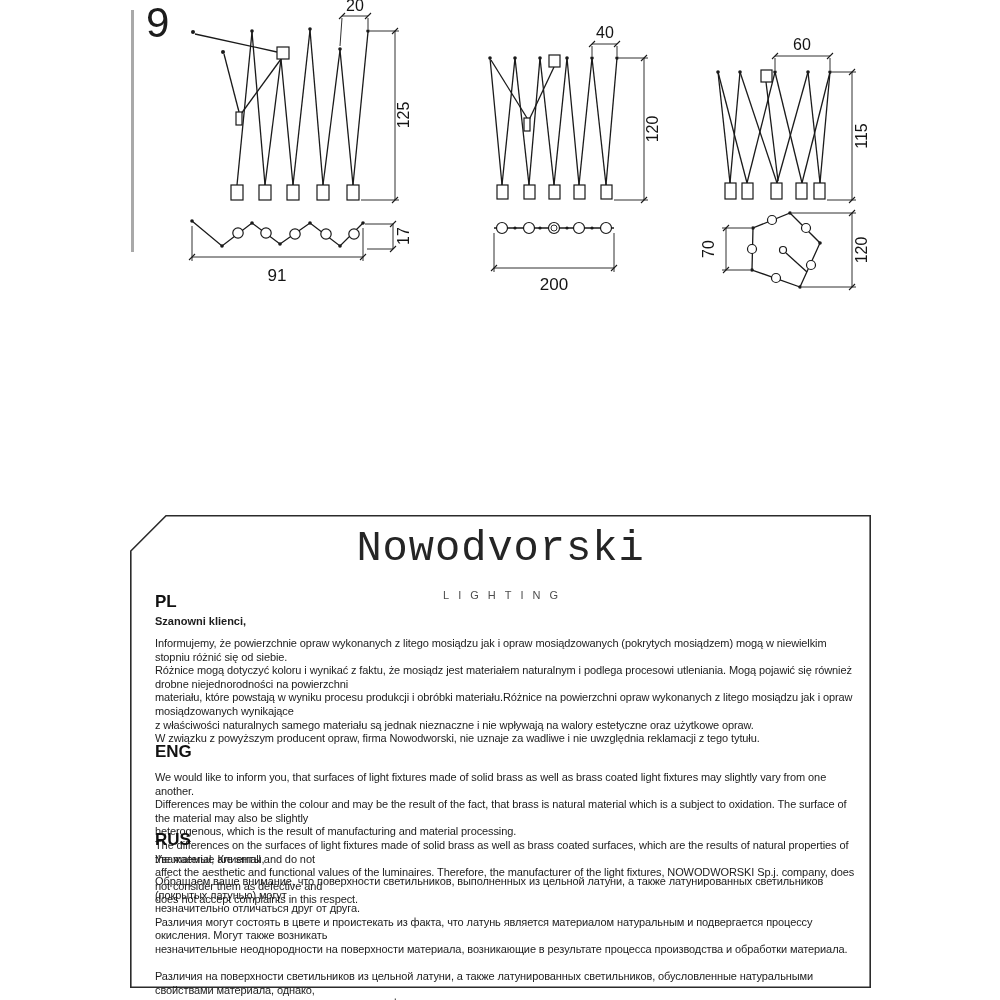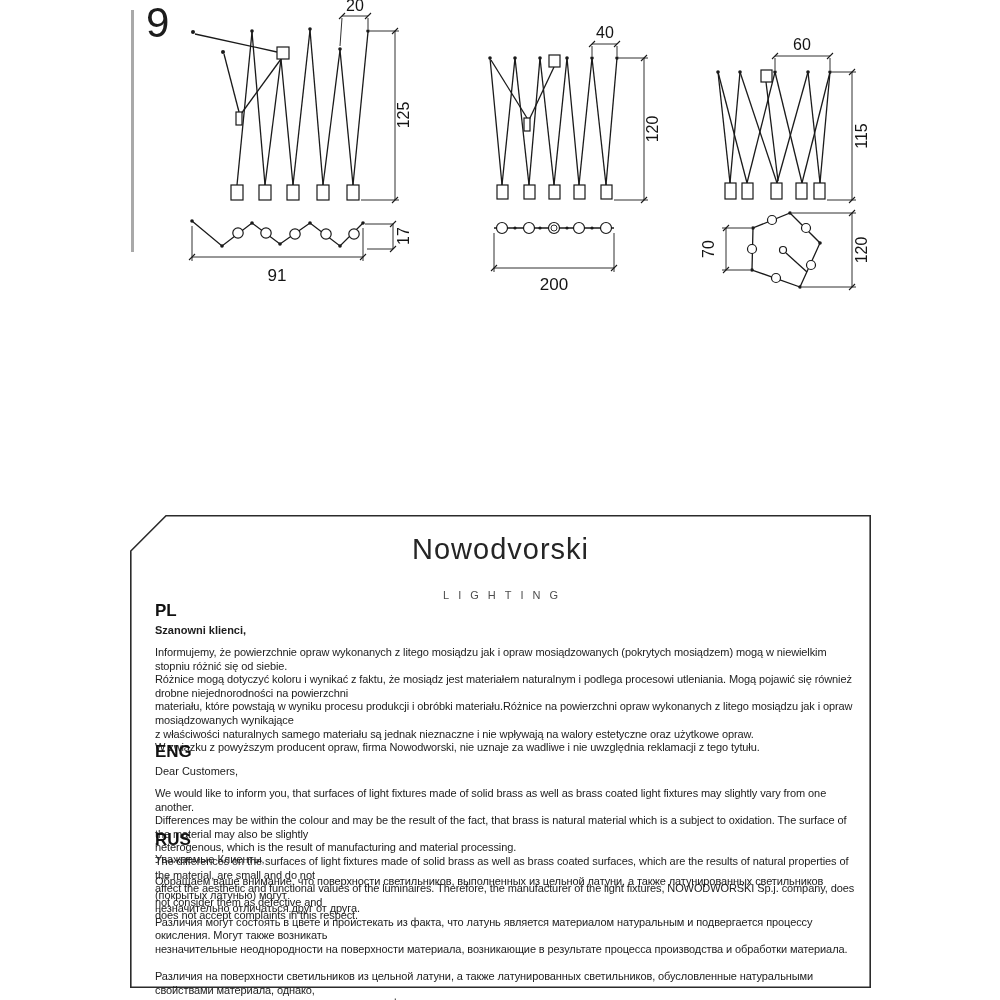--- a/index.html
+++ b/index.html
@@ -10,29 +10,29 @@
   svg.diagrams{position:absolute;left:0;top:0;}
   .draw{stroke:#1a1a1a;stroke-width:1.3;fill:none;}
   .fixture{stroke:#1a1a1a;stroke-width:1.2;fill:#fff;}
   .dimline{stroke:#1a1a1a;stroke-width:0.9;fill:none;}
   .tick{stroke:#1a1a1a;stroke-width:1.1;}
   .dot{fill:#1a1a1a;stroke:none;}
   text.dim{font-family:"Liberation Sans",sans-serif;font-size:16px;fill:#141414;text-anchor:middle;}
   .info-box{position:absolute;left:130px;top:515px;width:741px;height:473px;}
   .box-border{position:absolute;left:0;top:0;}
   .logo{position:absolute;top:12px;left:0;width:100%;text-align:center;}
-  .brand{font-family:Liberation Sans, sans-serif;font-size:29px;line-height:44px;color:#252525;letter-spacing:1px;}
+  .brand{font-family:Liberation Mono, monospace;font-size:42px;line-height:44px;color:#252525;letter-spacing:1px;}
   .brand-sub{font-size:11px;letter-spacing:9px;padding-left:9px;color:#4d4d4d;margin-top:18px;}
   .lang{position:absolute;left:25px;right:12px;}
   .lang h2{margin:0;font-size:17px;line-height:19px;color:#111;}
   .greet{margin:4px 0 0 0;font-size:11px;color:#1c1c1c;}
   .greet.bold{font-weight:bold;}
   .bodytext{margin:10px 0 0 0;font-size:11px;line-height:13.6px;color:#1c1c1c;
             white-space:pre-line;letter-spacing:-0.1px;}
-  .pl-sec{top:86px;} .eng-sec{top:191px;margin-top:36px;} .rus-sec{top:315px;}
+  .pl-sec{top:77px;} .eng-sec{top:191px;margin-top:36px;} .rus-sec{top:315px;}
 </style>
 </head>
 <body>
 
 <div class="canvas">
 
   <div class="left-rule"></div>
   <div class="page-number">9</div>
 
   <svg class="diagrams" width="1000" height="320" viewBox="0 0 1000 320">
@@ -247,21 +247,20 @@
       <p class="greet bold">Szanowni klienci,</p>
       <p class="bodytext">Informujemy, że powierzchnie opraw wykonanych z litego mosiądzu jak i opraw mosiądzowanych (pokrytych mosiądzem) mogą w niewielkim stopniu różnić się od siebie.
 Różnice mogą dotyczyć koloru i wynikać z faktu, że mosiądz jest materiałem naturalnym i podlega procesowi utleniania. Mogą pojawić się również drobne niejednorodności na powierzchni
 materiału, które powstają w wyniku procesu produkcji i obróbki materiału.Różnice na powierzchni opraw wykonanych z litego mosiądzu jak i opraw mosiądzowanych wynikające
 z właściwości naturalnych samego materiału są jednak nieznaczne i nie wpływają na walory estetyczne oraz użytkowe opraw.
 W związku z powyższym producent opraw, firma Nowodworski, nie uznaje za wadliwe i nie uwzględnia reklamacji z tego tytułu.</p>
     </section>
 
     <section class="lang eng-sec">
       <h2>ENG</h2>
-      <p class="greet">Dear Customers,</p>
       <p class="bodytext">We would like to inform you, that surfaces of light fixtures made of solid brass as well as brass coated light fixtures may slightly vary from one another.
 Differences may be within the colour and may be the result of the fact, that brass is natural material which is a subject to oxidation. The surface of the material may also be slightly
 heterogenous, which is the result of manufacturing and material processing.
 The differences on the surfaces of light fixtures made of solid brass as well as brass coated surfaces, which are the results of natural properties of the material, are small and do not
 affect the aesthetic and functional values of the luminaires. Therefore, the manufacturer of the light fixtures, NOWODWORSKI Sp.j. company, does not consider them as defective and
 does not accept complaints in this respect.</p>
     </section>
 
     <section class="lang rus-sec">
       <h2>RUS</h2>

